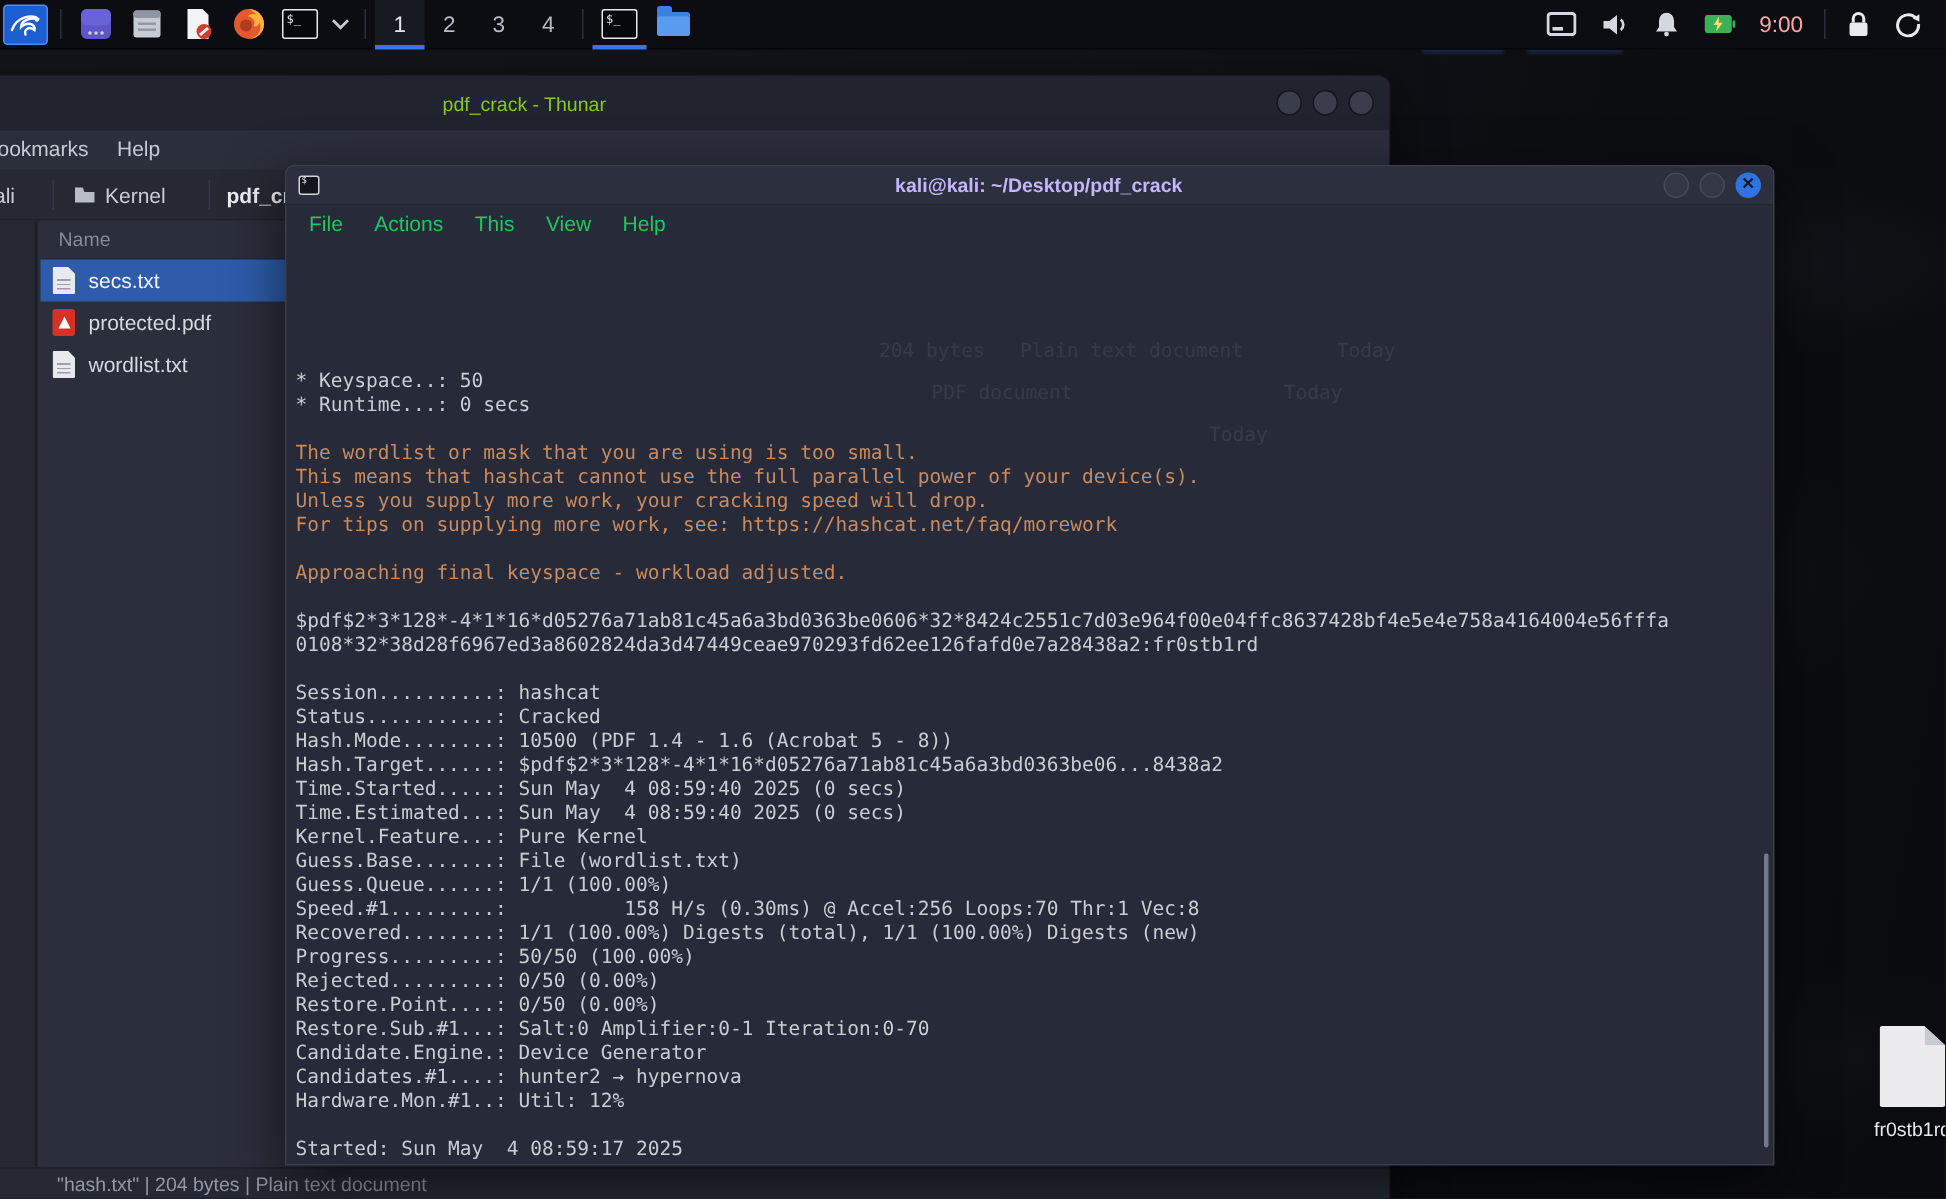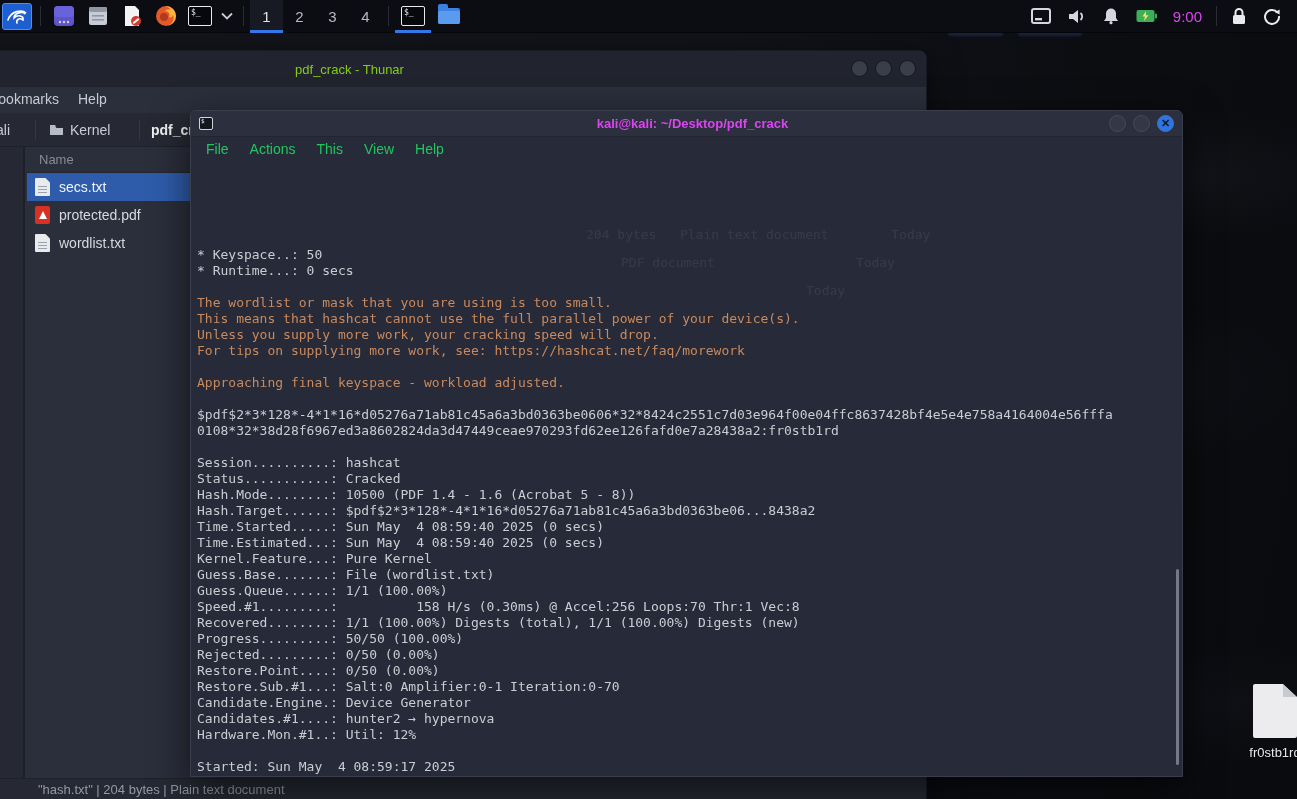--- a/index.html
+++ b/index.html
@@ -22,21 +22,21 @@
   .panel-right { margin-left:auto; padding-right:8px; }
   .p-sep { width:1px; height:20px; background:#2a2d37; margin:0 6px; }
   .launcher { width:30px; height:27px; margin:0 2px; display:flex; align-items:center; justify-content:center; border-radius:3px; }
   .launcher.kali { background:#1d5fd0; border:1px solid #4f8cf2; }
   .ws-btn { width:33px; height:33px; display:flex; align-items:center; justify-content:center;
     color:#b6bac2; font-size:15px; border-bottom:3px solid transparent; padding-top:3px; }
   .ws-btn.active { background:#171a22; border-bottom:3px solid #3576e8; color:#dfe2e8; }
   .task-btn { width:36px; height:33px; display:flex; align-items:center; justify-content:center; border-bottom:3px solid transparent; padding-top:3px; }
   .task-btn.active { border-bottom:3px solid #3576e8; }
   .status-icon { margin:0 8px; display:flex; align-items:center; }
-  .clock { color:#d946ef; font-size:15px; margin:4px 8px; }
+  .clock { color:#fca5a5; font-size:15px; margin:4px 8px; }
   .term-glyph { width:24px; height:20px; background:#07080c; border:1.5px solid #e8eaee; border-radius:2px;
     color:#e8eaee; font-family:"DejaVu Sans Mono",monospace; font-size:8px; line-height:8px; padding:2px 0 0 2px; }
   .folder-glyph { position:relative; width:22px; height:16px; background:#3b82e0; border-radius:2px; }
   .folder-glyph::before { content:""; position:absolute; left:0; top:-4px; width:10px; height:5px; background:#3b82e0; border-radius:2px 2px 0 0; }
   .folder-glyph::after { content:""; position:absolute; left:0; top:3px; width:22px; height:13px; background:#5a9bf0; border-radius:2px; }
 
   
   .thunar { position:absolute; left:-228px; top:50px; width:1155px; height:751px; z-index:10;
     background:#2b2e3b; border:1px solid #191b23; border-radius:8px 8px 0 0; box-shadow:0 10px 34px rgba(0,0,0,0.55); }
   .t-titlebar { position:absolute; left:0; top:0; right:0; height:36px; background:#21242e; border-radius:8px 8px 0 0;
@@ -64,21 +64,21 @@
   .fi-pdf::after { content:""; position:absolute; left:3.5px; top:5px; width:0; height:0;
     border-left:4px solid transparent; border-right:4px solid transparent; border-bottom:8px solid #ffffff; }
   .t-statusbar { position:absolute; left:0; right:0; bottom:0; height:22px; background:#262934; border-top:1px solid #1e212b;
     color:#9298a4; font-size:13px; display:flex; align-items:center; padding-left:265px; }
 
   
   .terminal { position:absolute; left:190px; top:110px; width:993px; height:667px; z-index:30;
     background:#272a38; border:1px solid #3a3e4c; border-radius:6px 6px 0 0; box-shadow:0 12px 38px rgba(0,0,0,0.6); }
   .x-titlebar { position:absolute; left:0; top:0; right:0; height:26px; background:#2c2f3d; border-bottom:1px solid #22242e;
     border-radius:6px 6px 0 0; display:flex; align-items:center; }
-  .x-title { position:absolute; left:50%; transform:translateX(-50%); color:#d946ef; font-size:13px; font-weight:bold;padding-left:12px; }
+  .x-title { position:absolute; left:50%; transform:translateX(-50%); color:#c4b5fd; font-size:13px; font-weight:bold;padding-left:12px; }
   .x-icon { width:14px; height:13px; margin-left:8px; background:#14161e; border:1px solid #cfd3da; border-radius:2px;
     color:#e8eaee; font-family:"DejaVu Sans Mono",monospace; font-size:6px; line-height:6px; padding-left:1px; }
   .x-buttons { position:absolute; right:8px; top:4px; display:flex; gap:7px; }
   .x-circle { width:17px; height:17px; border-radius:50%; background:#343846; border:1px solid #464b59; }
   .x-circle.close { background:#2f74e0; border-color:#2f74e0; color:#101827; font-size:11px; font-weight:bold;
     display:flex; align-items:center; justify-content:center; line-height:1; }
   .x-menubar { position:absolute; left:0; top:26px; right:0; height:24px; display:flex; align-items:center; gap:21px; padding-left:15px; }
   .x-menuitem { color:#22c55e; font-size:14px; }
   .x-content { position:absolute; left:0; top:50px; right:0; bottom:0; overflow:hidden;
     font-family:"DejaVu Sans Mono",monospace; font-size:13px; line-height:16px; color:#c9cdd3;

